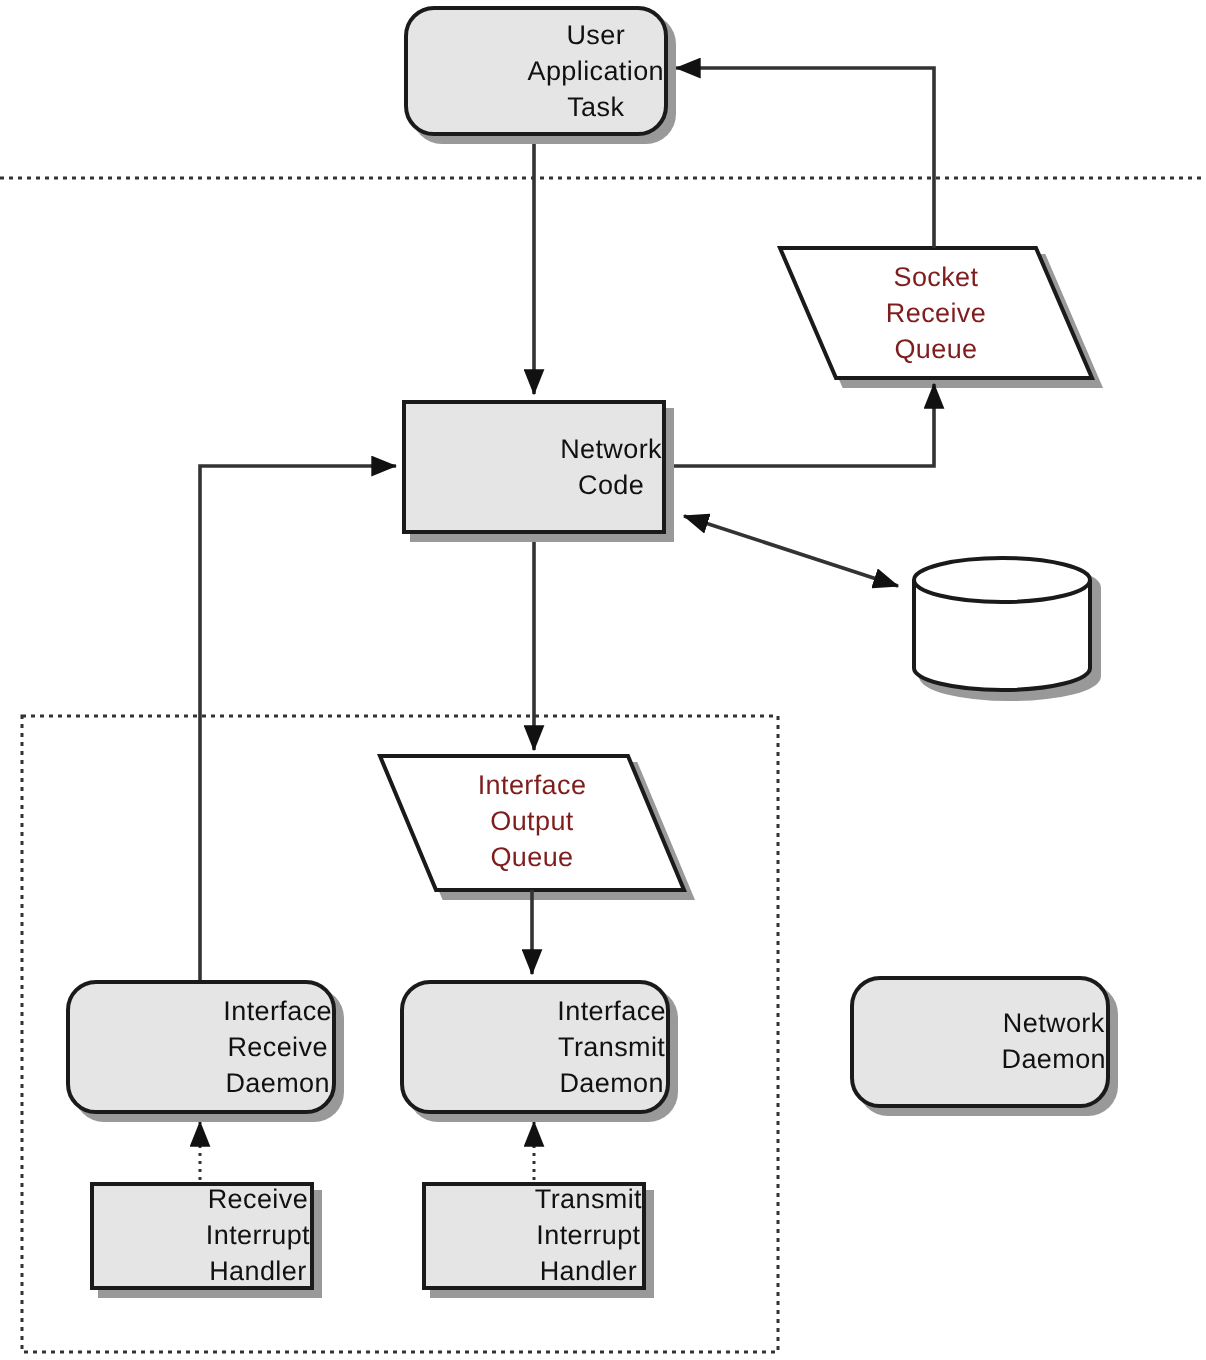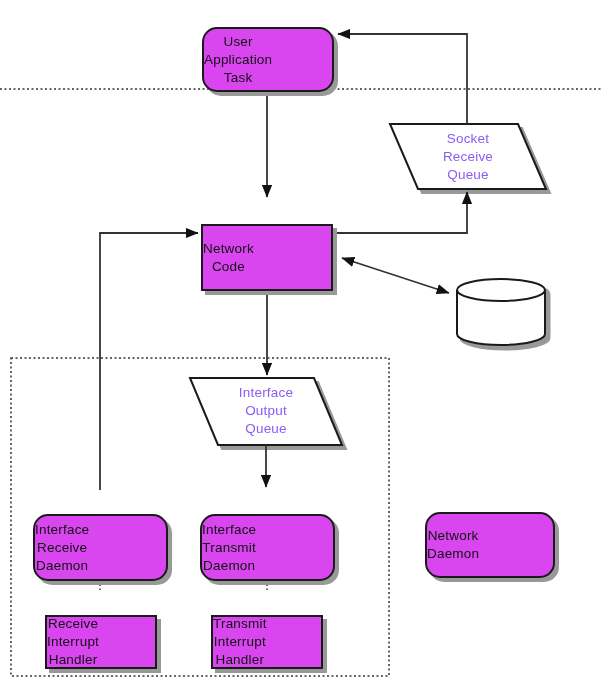--- a/index.html
+++ b/index.html
@@ -8,42 +8,41 @@
     width: 603px;
     height: 680px;
     background: #ffffff;
     font-family: "Liberation Sans", sans-serif;
     overflow: hidden;
   }
   .canvas svg { position: absolute; left: 0; top: 0; }
   .node {
     position: absolute;
     box-sizing: border-box;
-    background: #d946ef;
+    background: #e5e5e5;
     border: 2px solid #1a1a1a;
     box-shadow: 4px 4px 0 #999999;
     display: flex;
     align-items: center;
-    justify-content: flex-start;
+    justify-content: flex-end;
     text-align: center;
     color: #111111;
     font-size: 13.5px;
     line-height: 18px;
     letter-spacing: 0.2px;
-    margin-top: 24px;
   }
   .node span, .shape-label span { white-space: pre-line; }
   .rounded { border-radius: 15px; }
   .shape-label {
     position: absolute;
     display: flex;
     align-items: center;
     justify-content: center;
     text-align: center;
-    color: #8b5cf6;
+    color: #7f1d1d;
     font-size: 13.5px;
     line-height: 18px;
     letter-spacing: 0.2px;
   }
 </style>
 </head>
 <body>
 
 <div class="canvas">
 

